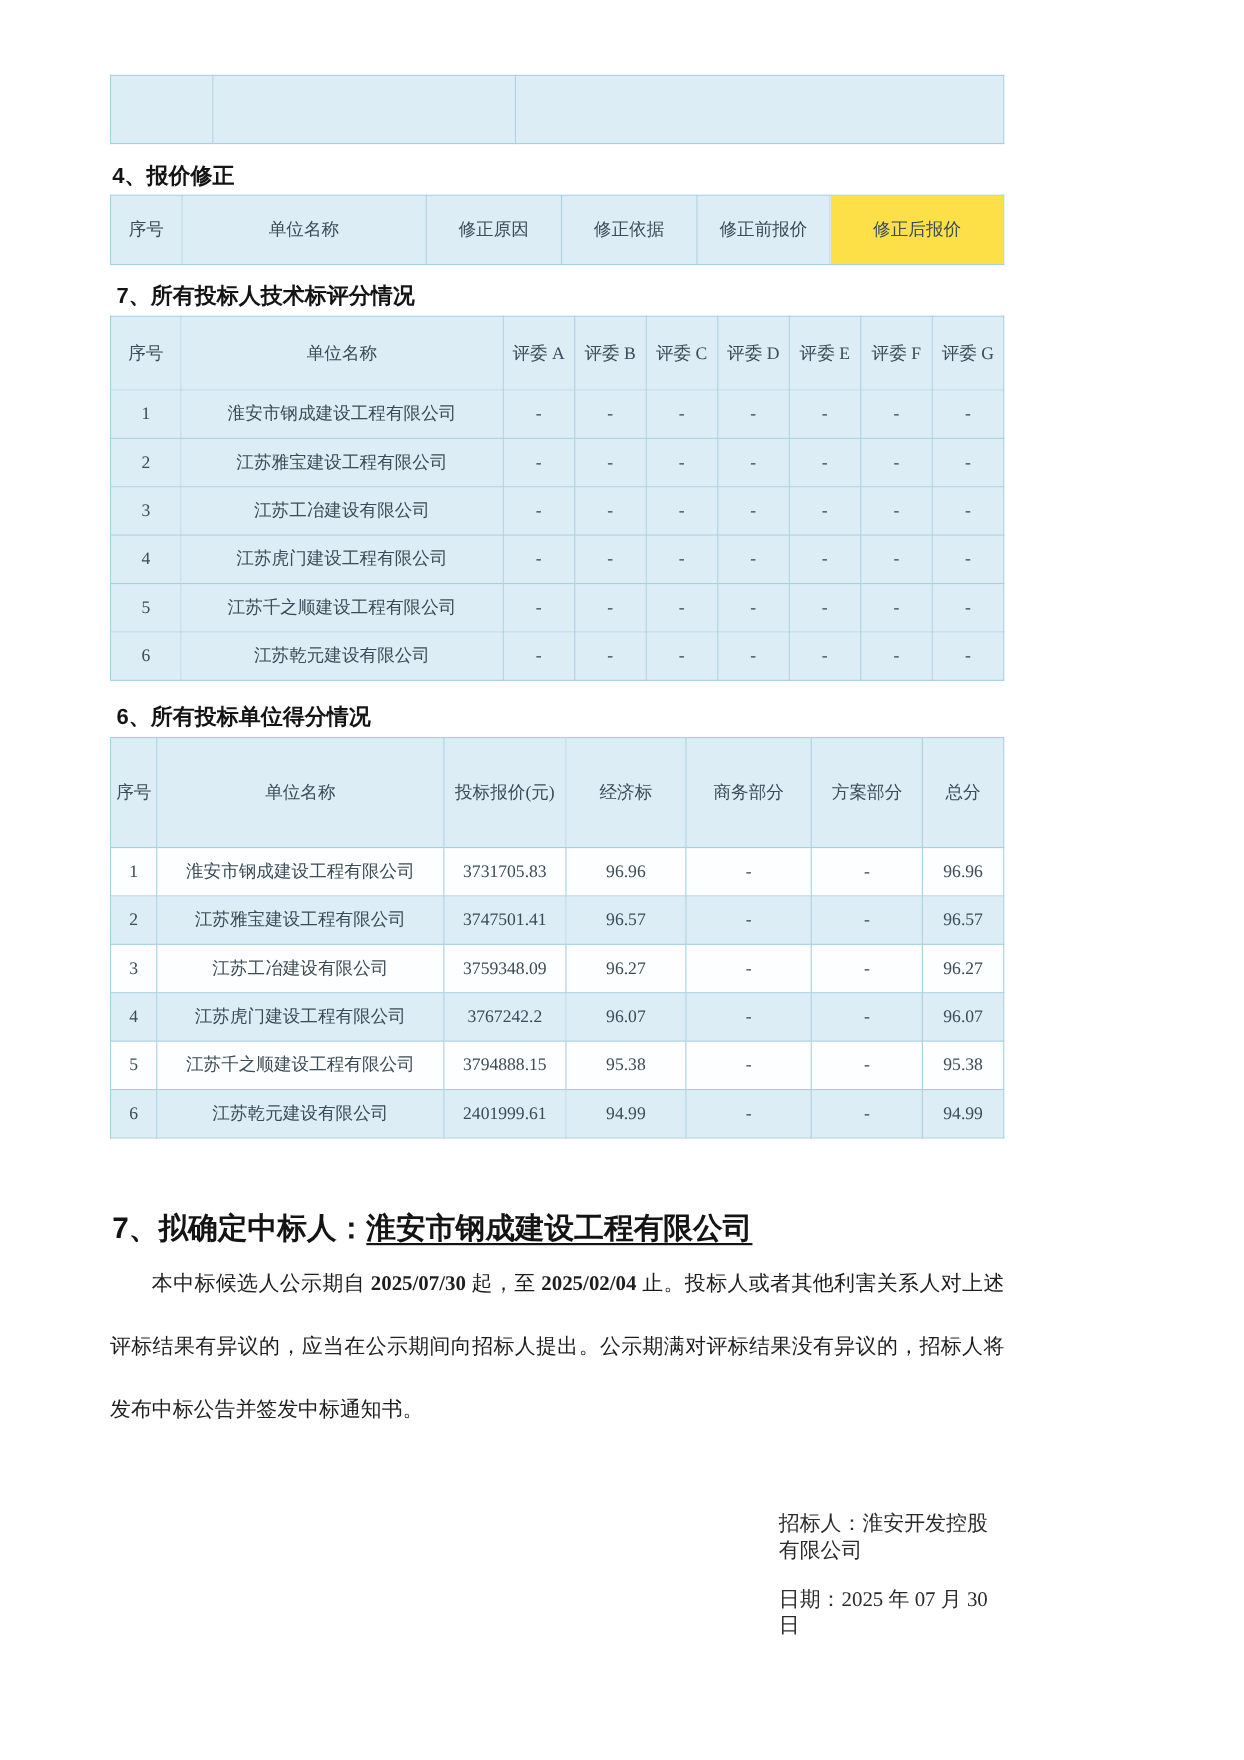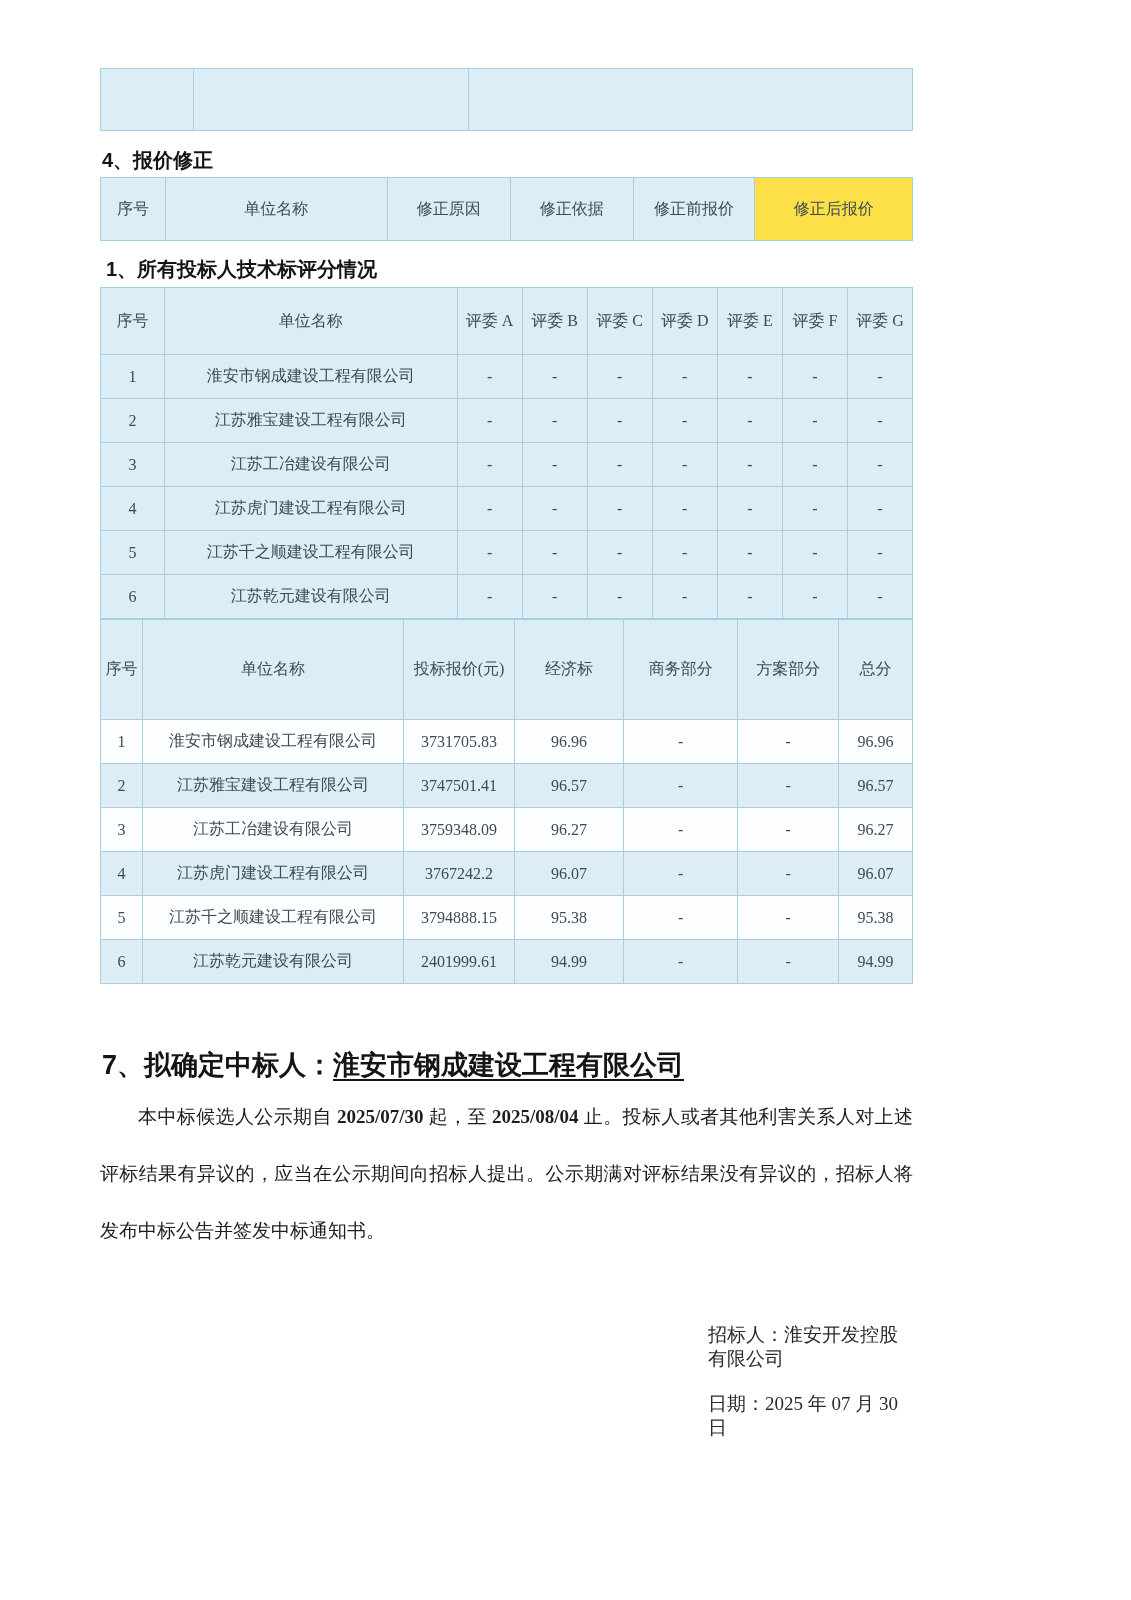--- a/index.html
+++ b/index.html
@@ -97,21 +97,21 @@
       <th>序号</th>
       <th>单位名称</th>
       <th>修正原因</th>
       <th>修正依据</th>
       <th>修正前报价</th>
       <th class="white-cell">修正后报价</th>
     </tr>
   </tbody>
     </table>
 
-  <h2 class="sec-heading h5m">1、所有投标人技术标评分情况</h2>
+  <h2 class="sec-heading h5m">7、所有投标人技术标评分情况</h2>
   <table class="tbl t5">
     <colgroup>
       <col style="width:7.9%">
         <col style="width:36%">
       <col style="width:8.01%">
         <col style="width:8.01%">
         <col style="width:8.01%">
         <col style="width:8.01%">
       <col style="width:8.01%">
         <col style="width:8.01%">
@@ -191,20 +191,21 @@
       <td>-</td>
       <td>-</td>
       <td>-</td>
       <td>-</td>
       <td>-</td>
       <td>-</td>
     </tr>
   </tbody>
     </table>
 
+  <h2 class="sec-heading h6m">6、所有投标单位得分情况</h2>
   <table class="tbl t6">
     <colgroup>
       <col style="width:5.2%">
         <col style="width:32.1%">
         <col style="width:13.7%">
       <col style="width:13.4%">
         <col style="width:14.1%">
         <col style="width:12.4%">
         <col style="width:9.1%">
     </colgroup>
@@ -270,20 +271,20 @@
       <td class="num">94.99</td>
       <td>-</td>
       <td>-</td>
       <td class="num">94.99</td>
     </tr>
   </tbody>
     </table>
 
   <h2 class="sec-heading h7m"><span>7、拟确定中标人：</span><span class="winner-underline">淮安市钢成建设工程有限公司</span></h2>
 
-  <p class="notice"><span>本中标候选人公示期自 </span><span class="date-underline">2025/07/30</span><span> 起，至 </span><span class="date-underline">2025/08/04</span><span> 止。投标人或者其他利害关系人对上述评标结果有异议的，应当在公示期间向招标人提出。公示期满对评标结果没有异议的，招标人将发布中标公告并签发中标通知书。</span></p>
+  <p class="notice"><span>本中标候选人公示期自 </span><span class="date-underline">2025/07/30</span><span> 起，至 </span><span class="date-underline">2025/02/04</span><span> 止。投标人或者其他利害关系人对上述评标结果有异议的，应当在公示期间向招标人提出。公示期满对评标结果没有异议的，招标人将发布中标公告并签发中标通知书。</span></p>
 
   <div class="footer">
     <div class="line1">招标人：淮安开发控股有限公司</div>
     <div class="line2">日期：2025 年 07 月 30 日</div>
   </div>
 
 </div>
 
 </body></html>

